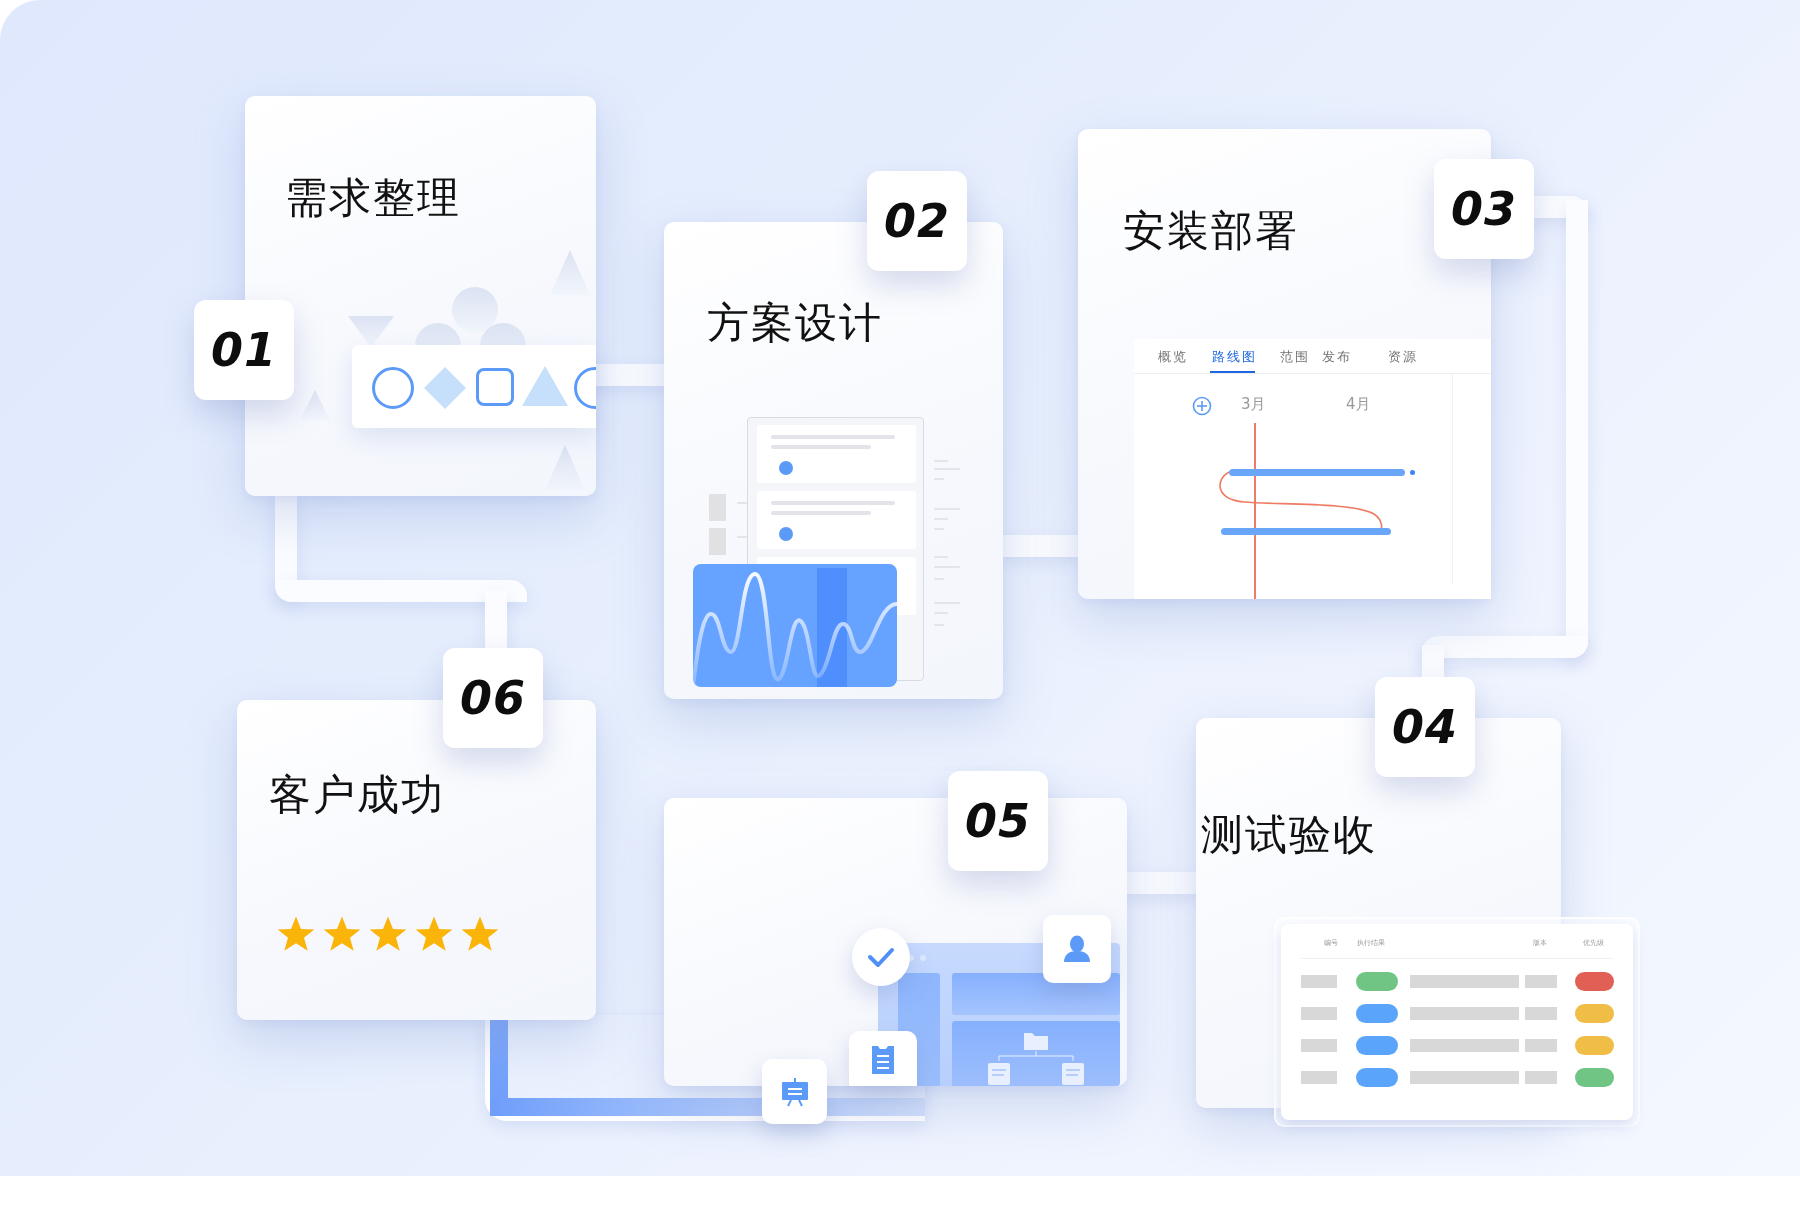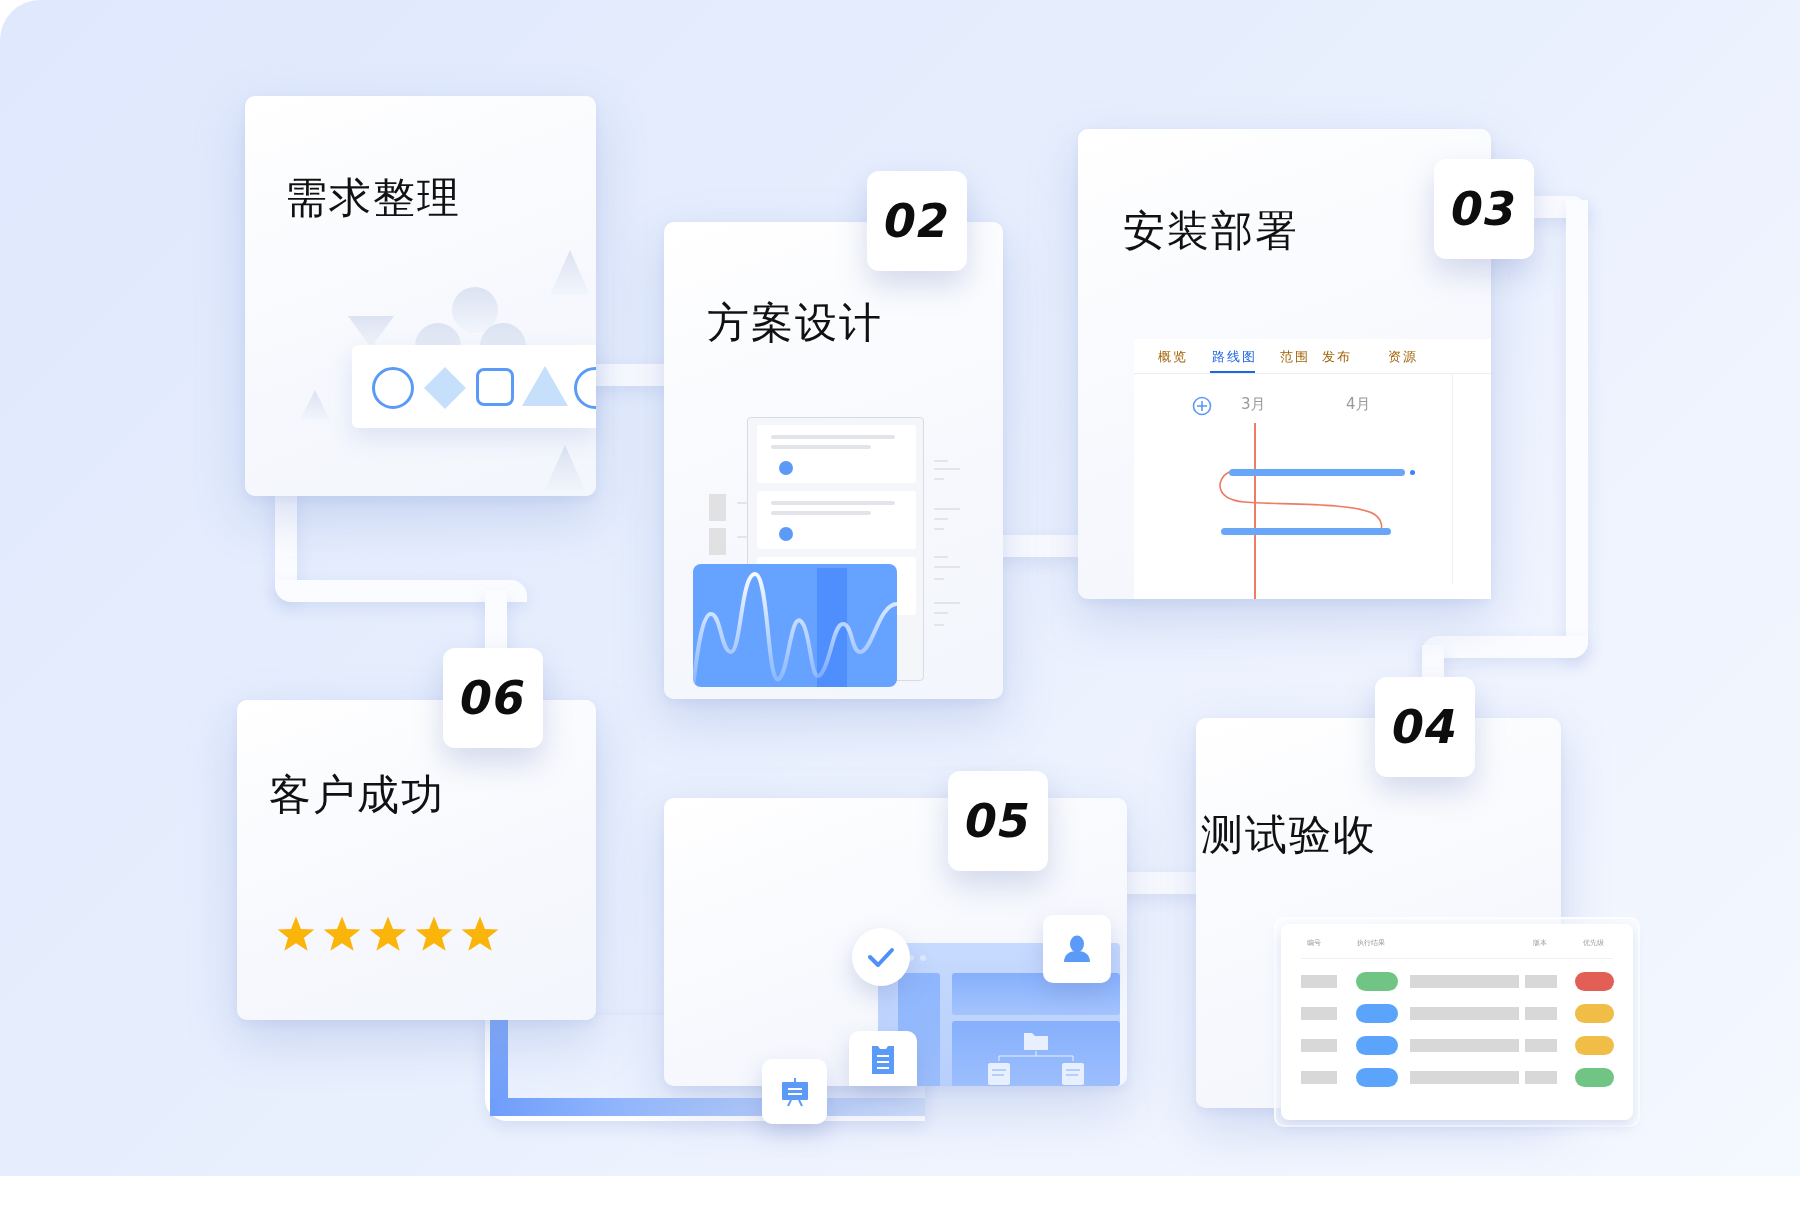--- a/index.html
+++ b/index.html
@@ -39,21 +39,21 @@
   .doc-frame { position: absolute; left: 747px; top: 417px; width: 177px; height: 264px;
     border: 1px solid #d7dbe3; border-radius: 4px; background: #f4f6fa; }
   .doc-item { position: absolute; left: 9px; width: 159px; height: 58px; background: #fff; border-radius: 3px; }
   .gline { position: absolute; height: 4px; background: #e2e4ea; border-radius: 2px; }
   .bdot { position: absolute; width: 14px; height: 14px; border-radius: 50%; background: #5b9bf7; }
   .graybox { position: absolute; width: 17px; height: 27px; background: #e1e1e3; }
   .wave-panel { position: absolute; left: 693px; top: 564px; width: 204px; height: 123px;
     background: #66a2ff; border-radius: 8px; overflow: hidden; }
   
   .gantt { position: absolute; left: 1134px; top: 339px; width: 357px; height: 260px; background: #fff; overflow: hidden; }
-  .tab { position: absolute; top: 9px; font-size: 13px; color: #a16207; letter-spacing: 2px; }
+  .tab { position: absolute; top: 9px; font-size: 13px; color: #737373; letter-spacing: 2px; }
   .tab.active { color: #1f67e0; }
   
   .tbl-outer { position: absolute; left: 1274px; top: 917px; width: 366px; height: 210px;
     border-radius: 10px; background: rgba(255,255,255,0.55); border: 2px solid rgba(255,255,255,0.9); }
   .tbl { position: absolute; left: 1281px; top: 924px; width: 352px; height: 196px; background: #fff;
     border-radius: 8px; box-shadow: 0 6px 14px rgba(120,145,210,0.25); }
   .th { position: absolute; top: 14px; font-size: 7px; color: #9a9a9a; }
   .cell { position: absolute; height: 13px; background: #d8d8d8; }
   .pill { position: absolute; width: 42px; height: 19px; border-radius: 10px; }
   
@@ -99,20 +99,21 @@
   <div class="ghost" style="left:348px; top:316px; width:46px; height:32px; clip-path:polygon(0 0,100% 0,50% 100%);"></div>
   <div class="ghost" style="left:300px; top:390px; width:30px; height:30px; clip-path:polygon(50% 0,100% 100%,0 100%);"></div>
   <div class="ghost" style="left:545px; top:445px; width:40px; height:45px; clip-path:polygon(50% 0,100% 100%,0 100%);"></div>
   <div class="shapes-strip">
     <div style="position:absolute; left:20px; top:22px; width:42px; height:42px; border:3px solid #5b9bf7; border-radius:50%;"></div>
     <div style="position:absolute; left:72px; top:22px; width:42px; height:42px; background:#c6dffa; clip-path:polygon(50% 0,100% 50%,50% 100%,0 50%);"></div>
     <div style="position:absolute; left:124px; top:23px; width:38px; height:38px; border:3px solid #5b9bf7; border-radius:8px;"></div>
     <div style="position:absolute; left:170px; top:21px; width:46px; height:40px; background:#c6dffa; clip-path:polygon(50% 0,100% 100%,0 100%);"></div>
     <div style="position:absolute; left:222px; top:22px; width:42px; height:42px; border:3px solid #5b9bf7; border-radius:50%;"></div>
   </div>
+  <div class="badge" style="left:194px; top:300px;">01</div>
 
   <div class="card" style="left:664px; top:222px; width:339px; height:477px;"></div>
   <div class="card-title" style="left:707px; top:295px;">方案设计</div>
   <div class="graybox" style="left:709px; top:494px;"></div>
   <div class="graybox" style="left:709px; top:528px;"></div>
   <div class="gline" style="left:737px; top:502px; width:10px; height:2px;"></div>
   <div class="gline" style="left:737px; top:536px; width:10px; height:2px;"></div>
   <div class="doc-frame">
     <div class="doc-item" style="top:7px;">
       <div class="gline" style="left:14px; top:10px; width:124px;"></div>
@@ -178,21 +179,21 @@
     <div style="position:absolute; left:95px; top:130px; width:176px; height:7px; border-radius:4px; background:#6aa6f8;"></div>
     <div style="position:absolute; left:276px; top:131px; width:5px; height:5px; border-radius:50%; background:#3b84f2;"></div>
     <div style="position:absolute; left:87px; top:189px; width:170px; height:7px; border-radius:4px; background:#6aa6f8;"></div>
   </div>
   <div class="badge" style="left:1434px; top:159px;">03</div>
 
   <div class="card" style="left:1196px; top:718px; width:365px; height:390px;"></div>
   <div class="card-title" style="left:1201px; top:807px;">测试验收</div>
   <div class="tbl-outer"></div>
   <div class="tbl">
-    <span class="th" style="left:26px;">编号</span>
+    <span class="th" style="left:43px;">编号</span>
     <span class="th" style="left:76px;">执行结果</span>
     <span class="th" style="left:252px;">版本</span>
     <span class="th" style="left:302px;">优先级</span>
     <div style="position:absolute; left:20px; top:34px; width:312px; height:1px; background:#f0f1f4;"></div>
 
     <div>
       <div class="cell" style="left:20px; top:51px; width:36px;"></div>
       <div class="pill" style="left:75px; top:48px; background:#70c585;"></div>
       <div class="cell" style="left:129px; top:51px; width:109px;"></div>
       <div class="cell" style="left:244px; top:51px; width:32px;"></div>

